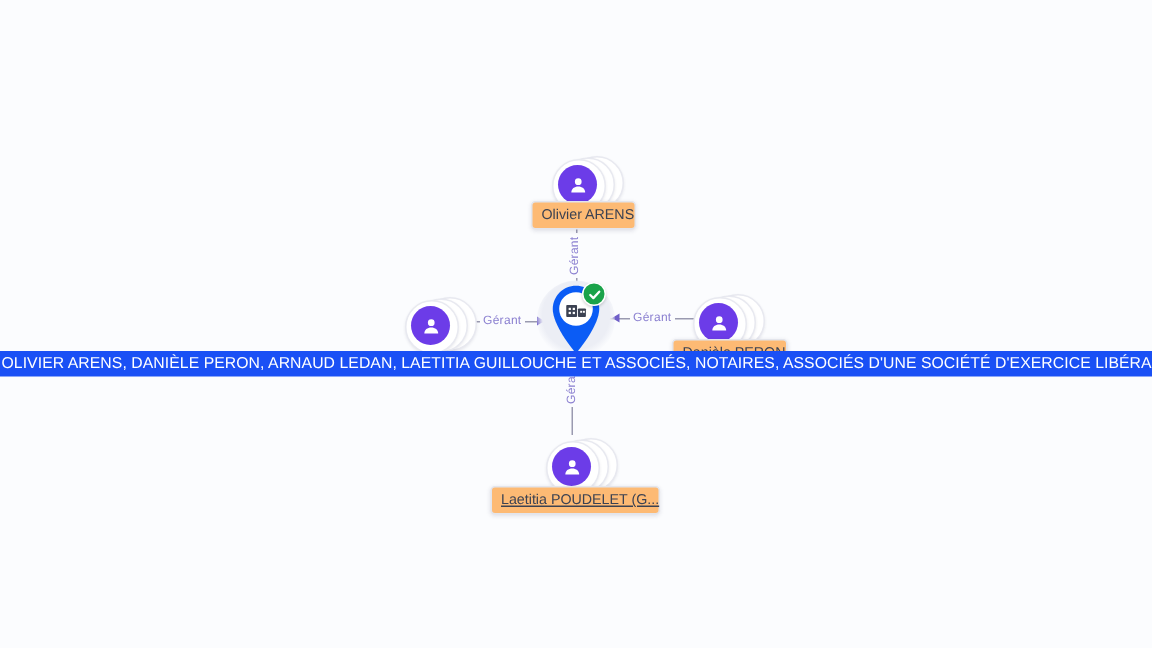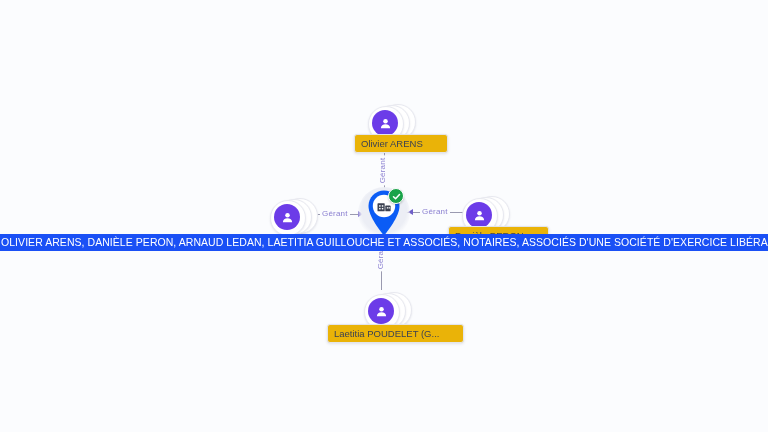--- a/index.html
+++ b/index.html
@@ -122,26 +122,26 @@
     display: flex;
     align-items: center;
     justify-content: center;
     box-shadow: 0 1px 2px rgba(0,0,0,.18);
   }
   .verified-badge svg { display: block; }
 
   
   .node-label {
     position: absolute;
-    background: #eab308;
+    background: #fdba74;
     border: 1px solid #e3e5ec;
     border-radius: 3px;
     font-size: 9.5px;
     color: #3c4252;
-    padding: 3px 24px 3px 6px;
+    padding: 3px 0 3px 6px;
     white-space: nowrap;
     box-shadow: 0 1px 3px rgba(40,40,80,.13);
     line-height: 11px;
   }
 
   
   #selection-banner {
     position: absolute;
     left: 0;
     top: 234px;
@@ -221,21 +221,21 @@
     <div class="stack-ring s3"></div>
     <div class="stack-ring s2"></div>
     <div class="stack-ring s1"></div>
     <div class="avatar-circle">
       <svg width="15" height="15" viewBox="0 0 24 24" fill="#ffffff">
         <circle cx="12" cy="8.2" r="3.6"></circle>
         <path d="M4.6 19.6c0-4.1 3.3-6.4 7.4-6.4s7.4 2.3 7.4 6.4z"></path>
       </svg>
     </div>
   </div>
-  <div class="node-label" style="left:327px; top:324px;">Laetitia POUDELET (G...</div>
+  <div class="node-label" style="left:327px; top:324px;text-decoration:underline;">Laetitia POUDELET (G...</div>
 
   <div class="company-node" style="left:358px; top:187px;">
     <div class="pin-halo"></div>
     <div class="pin-shape">
       <svg width="36" height="46" viewBox="0 0 36 46">
         <path d="M18 1.5C9.4 1.5 2.5 8.4 2.5 17c0 10.6 13 26.6 14.3 28.1a1.6 1.6 0 0 0 2.4 0C20.5 43.6 33.5 27.6 33.5 17c0-8.6-6.9-15.5-15.5-15.5z" fill="#0b5cf5"></path>
         <circle cx="18" cy="17" r="11.2" fill="#ffffff"></circle>
         <g fill="#3c4252">
           <rect x="11.5" y="14.3" width="7.2" height="8" rx="0.6"></rect>
           <rect x="19.3" y="16.6" width="5.3" height="5.7" rx="0.6"></rect>

